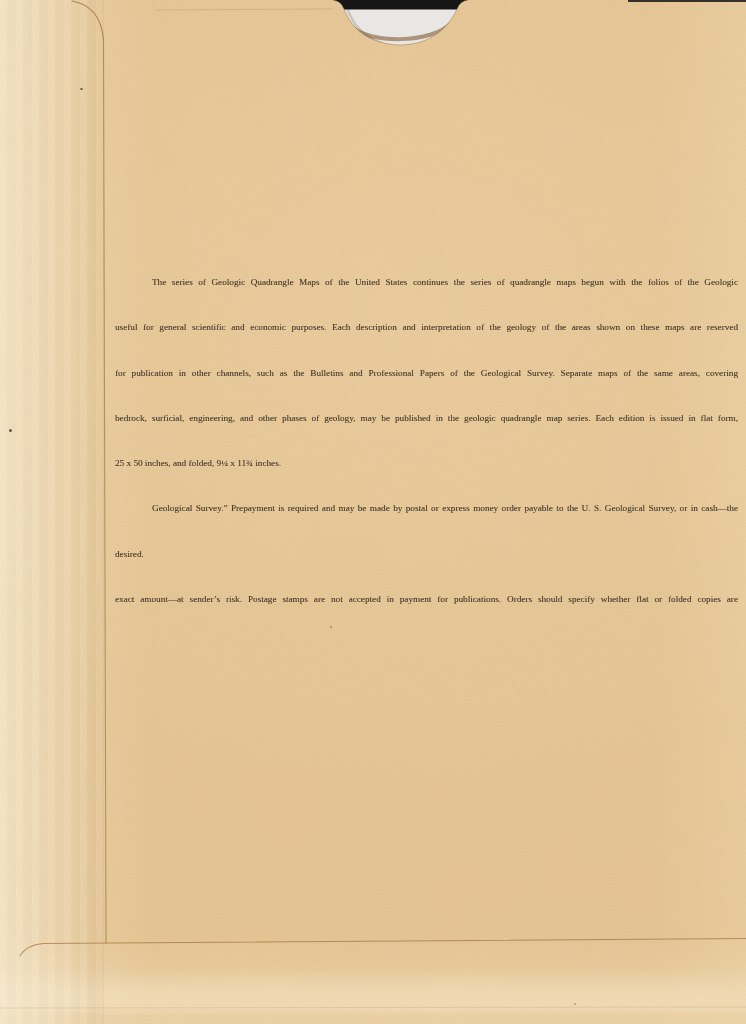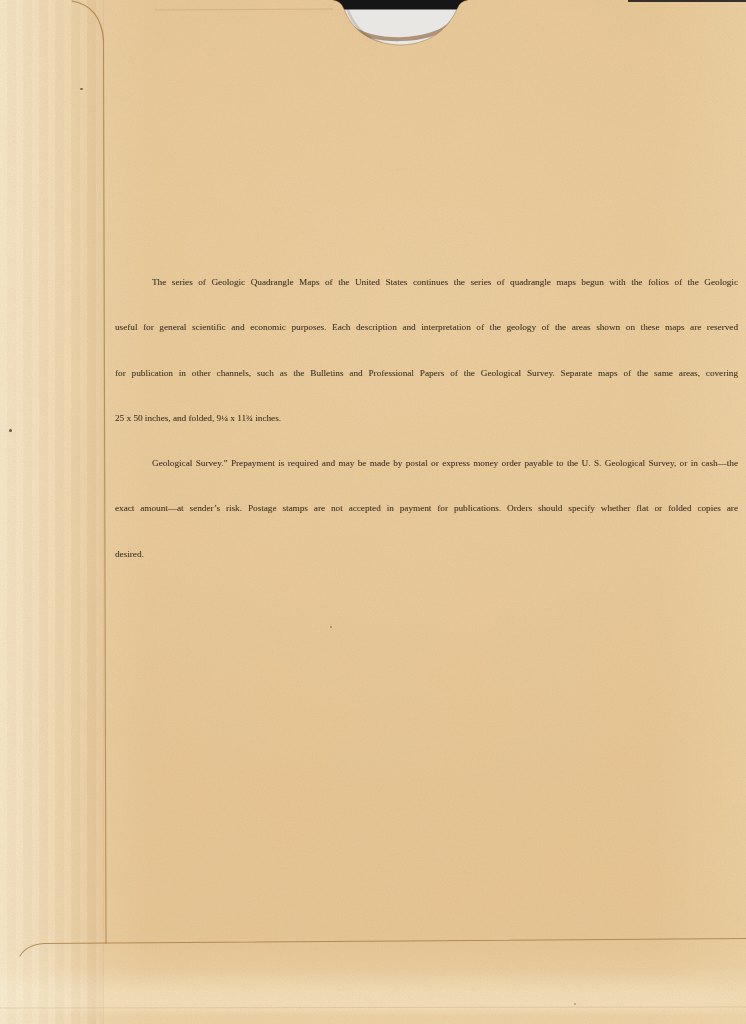--- a/index.html
+++ b/index.html
@@ -79,26 +79,27 @@
     <path class="seam" d="M20,956 Q26,945 44,943.5 L746,938.5" stroke-width="1.1" opacity="0.75"></path>
     <path d="M155,10 L333,9" stroke="#b98f58" stroke-width="0.8" opacity="0.45" fill="none"></path>
     <path d="M0,1008 L746,1007" stroke="#caa06b" stroke-width="1" opacity="0.32" fill="none"></path>
   </svg>
 
   <div class="text-block">
     <div class="para">
         <div class="line">The series of Geologic Quadrangle Maps of the United States continues the series of quadrangle maps begun with the folios of the Geologic</div>
         <div class="line">useful for general scientific and economic purposes.  Each description and interpretation of the geology of the areas shown on these maps are reserved</div>
         <div class="line">for publication in other channels, such as the Bulletins and Professional Papers of the Geological Survey.  Separate maps of the same areas, covering</div>
+        <div class="line">bedrock, surficial, engineering, and other phases of geology, may be published in the geologic quadrangle map series.  Each edition is issued in flat form,</div>
         <div class="line line-last">25 x 50 inches, and folded, 9¼ x 11¾ inches.</div>
       </div>
     <div class="para">
         <div class="line">Geological Survey.”   Prepayment is required and may be made by postal or express money order payable to the U. S. Geological Survey, or in cash—the</div>
+        <div class="line line-last">desired.</div>
         <div class="line">exact amount—at sender’s risk.   Postage stamps are not accepted in payment for publications.   Orders should specify whether flat or folded copies are</div>
-        <div class="line line-last">desired.</div>
       </div>
   </div>
 
   <div class="speck speck-a"></div>
   <div class="speck speck-b"></div>
   <div class="speck speck-c"></div>
   <div class="speck speck-d"></div>
 
 </div>
 

